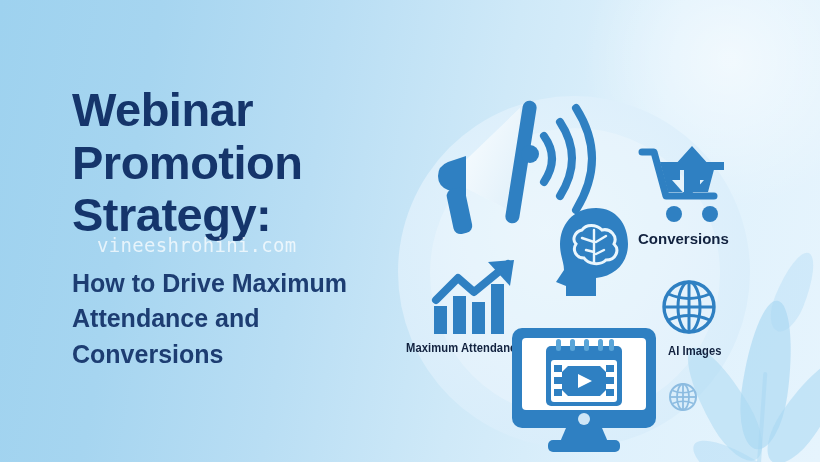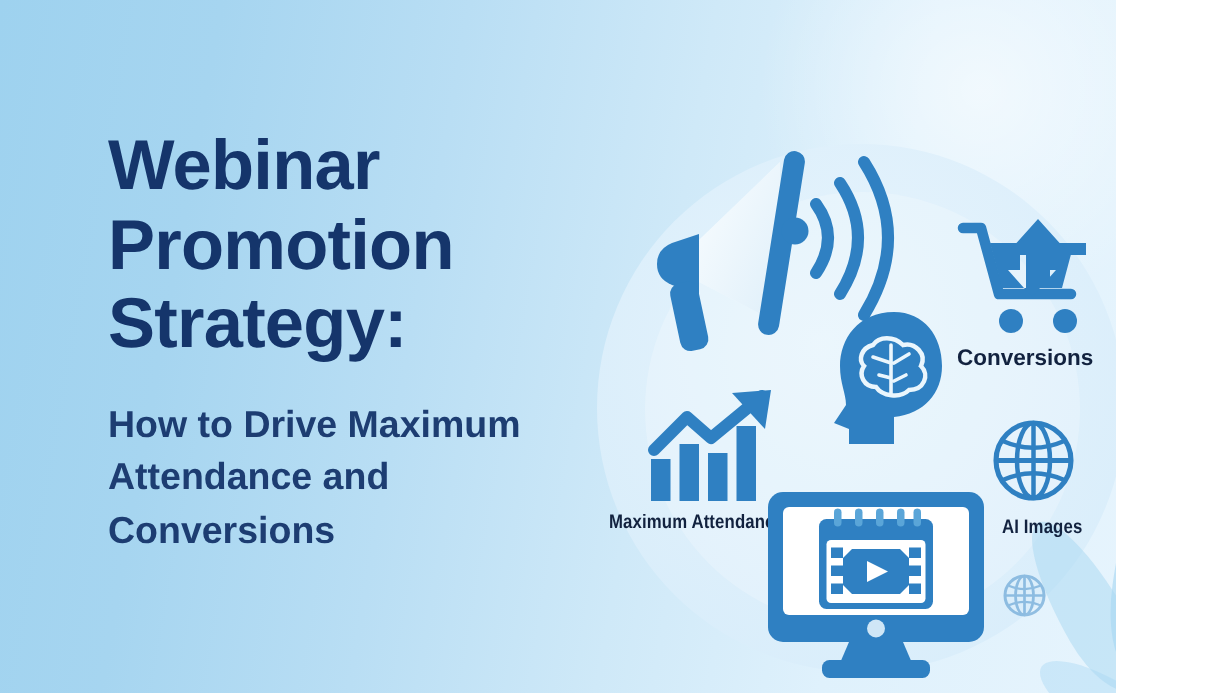--- a/index.html
+++ b/index.html
@@ -3,21 +3,21 @@
 <meta charset="utf-8">
 <style>
   * { margin:0; padding:0; box-sizing:border-box; }
   html, body {
     width:820px; height:462px;
     overflow:hidden;
     font-family:"Liberation Sans", sans-serif;
   }
   #poster {
     position:relative;
-    width:744px; height:462px;
+    width:820px; height:462px;
     background:linear-gradient(100deg,
        #9ed2ef 0%,
        #a6d5f0 18%,
        #b9def4 38%,
        #cfe9f8 58%,
        #dff1fc 76%,
        #e6f4fd 100%);
     overflow:hidden;
   }
 
@@ -138,20 +138,21 @@
     <div class="leaf l2"></div>
     <div class="leaf l3"></div>
     <div class="leaf l4"></div>
     <div class="leaf l5"></div>
   </div>
 
   <div class="text-block">
     <div class="title">Webinar
 Promotion
 Strategy:</div>
+    <div class="watermark">vineeshrohini.com</div>
     <div class="subtitle">How to Drive Maximum
 Attendance and
 Conversions</div>
   </div>
 
   <div class="icon" id="megaphone">
     <svg width="172" height="150" viewBox="0 0 172 150">
       <path d="M88 12 L34 64 L34 92 L88 120 Z" fill="#f2fafe"></path>
       <path d="M88 12 L34 64 L34 92 L88 120 Z" fill="url(#mgrad)" opacity=".55"></path>
       <defs>

